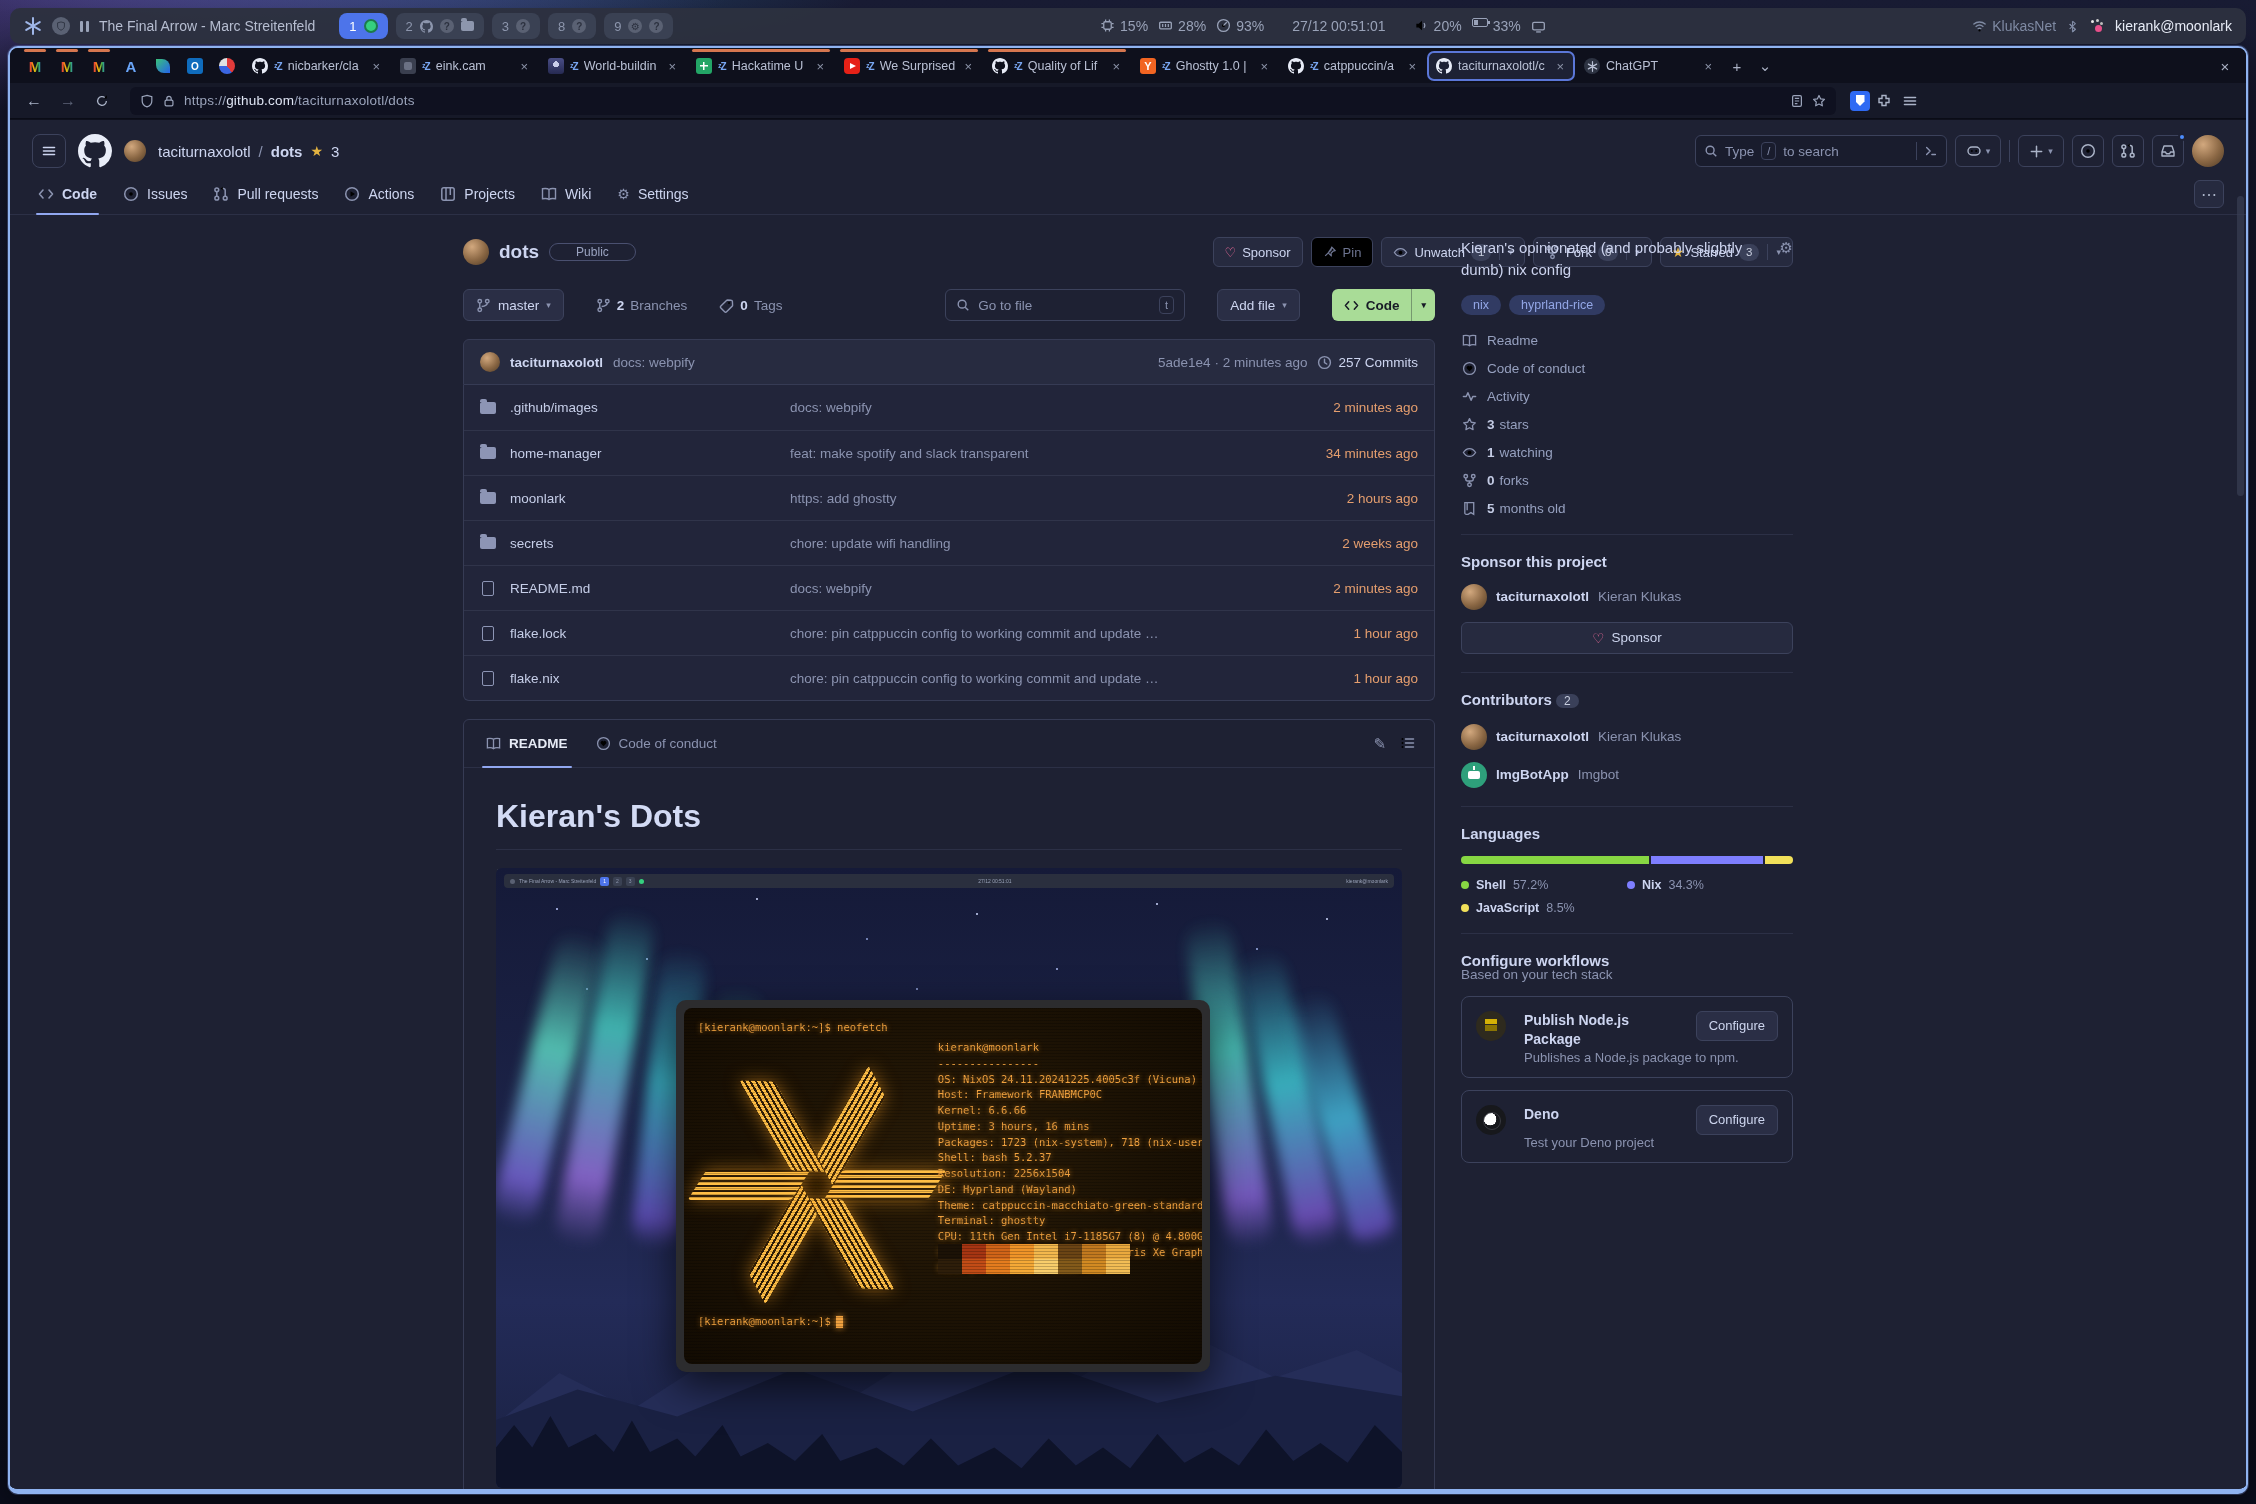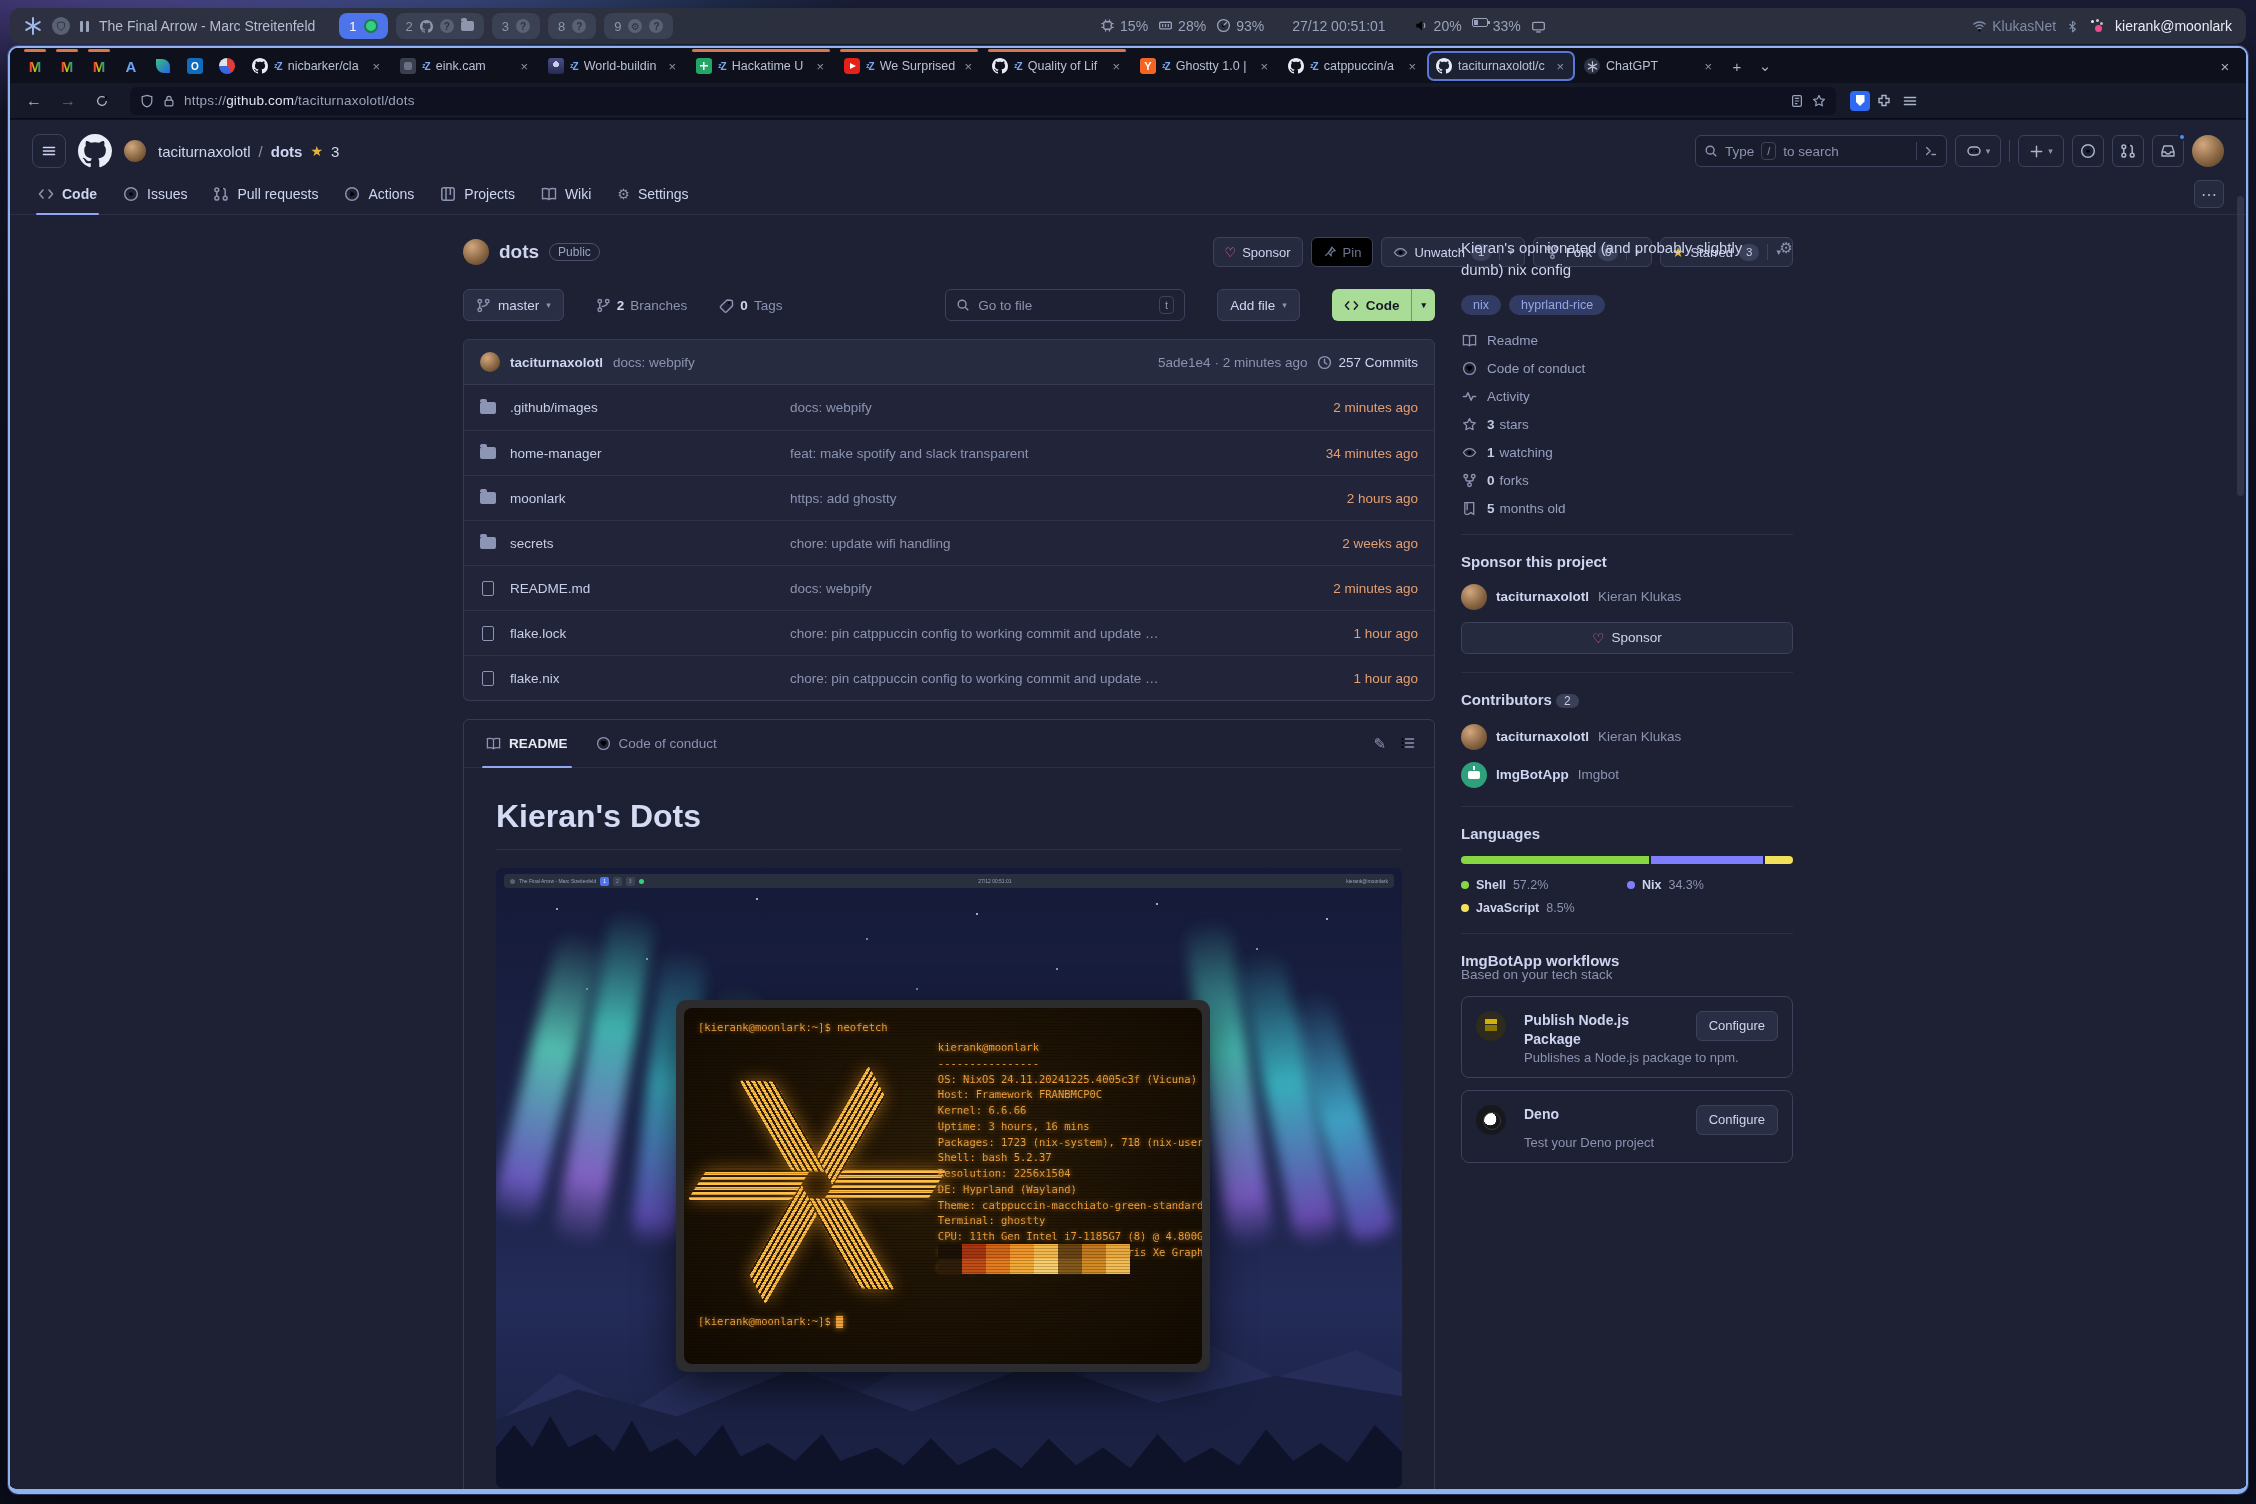--- a/index.html
+++ b/index.html
@@ -114,21 +114,21 @@
   .kebab-btn{position:absolute;right:22px;top:4px;width:30px;height:28px;border:1px solid #3c425c;border-radius:6px;
     display:flex;align-items:center;justify-content:center;color:#aab3c7;background:#262a3f}
 
   .gh-main{width:1330px;margin:0 auto;padding-top:22px;display:flex;gap:26px}
   .col-left{width:972px;flex:none}
   .col-right{width:332px;flex:none}
 
   
   .title-row{display:flex;align-items:center;gap:10px;margin-bottom:22px;width:1330px}
   .reponame{font-size:19px;font-weight:bold}
-  .badge{border:1px solid #4a5070;color:#9aa3c0;border-radius:999px;padding:1px 8px;font-size:12px}
+  .badge{border:1px solid #4a5070;color:#9aa3c0;border-radius:999px;padding:1px 26px;font-size:12px}
   .actions{margin-left:auto;display:flex;gap:8px}
   .act-btn{height:30px;border:1px solid #3c425c;background:#262a3f;border-radius:6px;display:flex;align-items:center;
     gap:6px;padding:0 11px;font-size:13px;color:#cdd5f0}
   .act-btn .cnt{background:#3a4059;border-radius:999px;padding:0 7px;font-size:11.5px;line-height:17px;color:#c8cede}
   .act-btn .bdiv{width:1px;height:16px;background:#3c425c;margin:0 2px}
   .act-btn.dim{color:#6d7490;background:#000000}
   .heartpink{color:#f06c9b}
   .chev{font-size:9px;color:#8b93b0}
 
   
@@ -1173,21 +1173,21 @@
               </span>
             <span class="lg">
               <span class="dot" style="background: rgb(241, 224, 90);"></span>
               <b>JavaScript</b>
               <span class="muted">8.5%</span>
               </span>
           </div>
         </div>
 
         <div>
-          <div class="sb-h" style="margin-bottom:6px">ImgBotApp workflows</div>
+          <div class="sb-h" style="margin-bottom:6px">Configure workflows</div>
           <div class="wf-sub">Based on your tech stack</div>
           <div class="wfcard">
             <span class="wficon npm"></span>
             <span class="wftitle">Publish Node.js Package</span>
             <span class="cfg-btn">Configure</span>
             <span class="wfdesc">Publishes a Node.js package to npm.</span>
           </div>
           <div class="wfcard">
             <span class="wficon deno"></span>
             <span class="wftitle">Deno</span>

